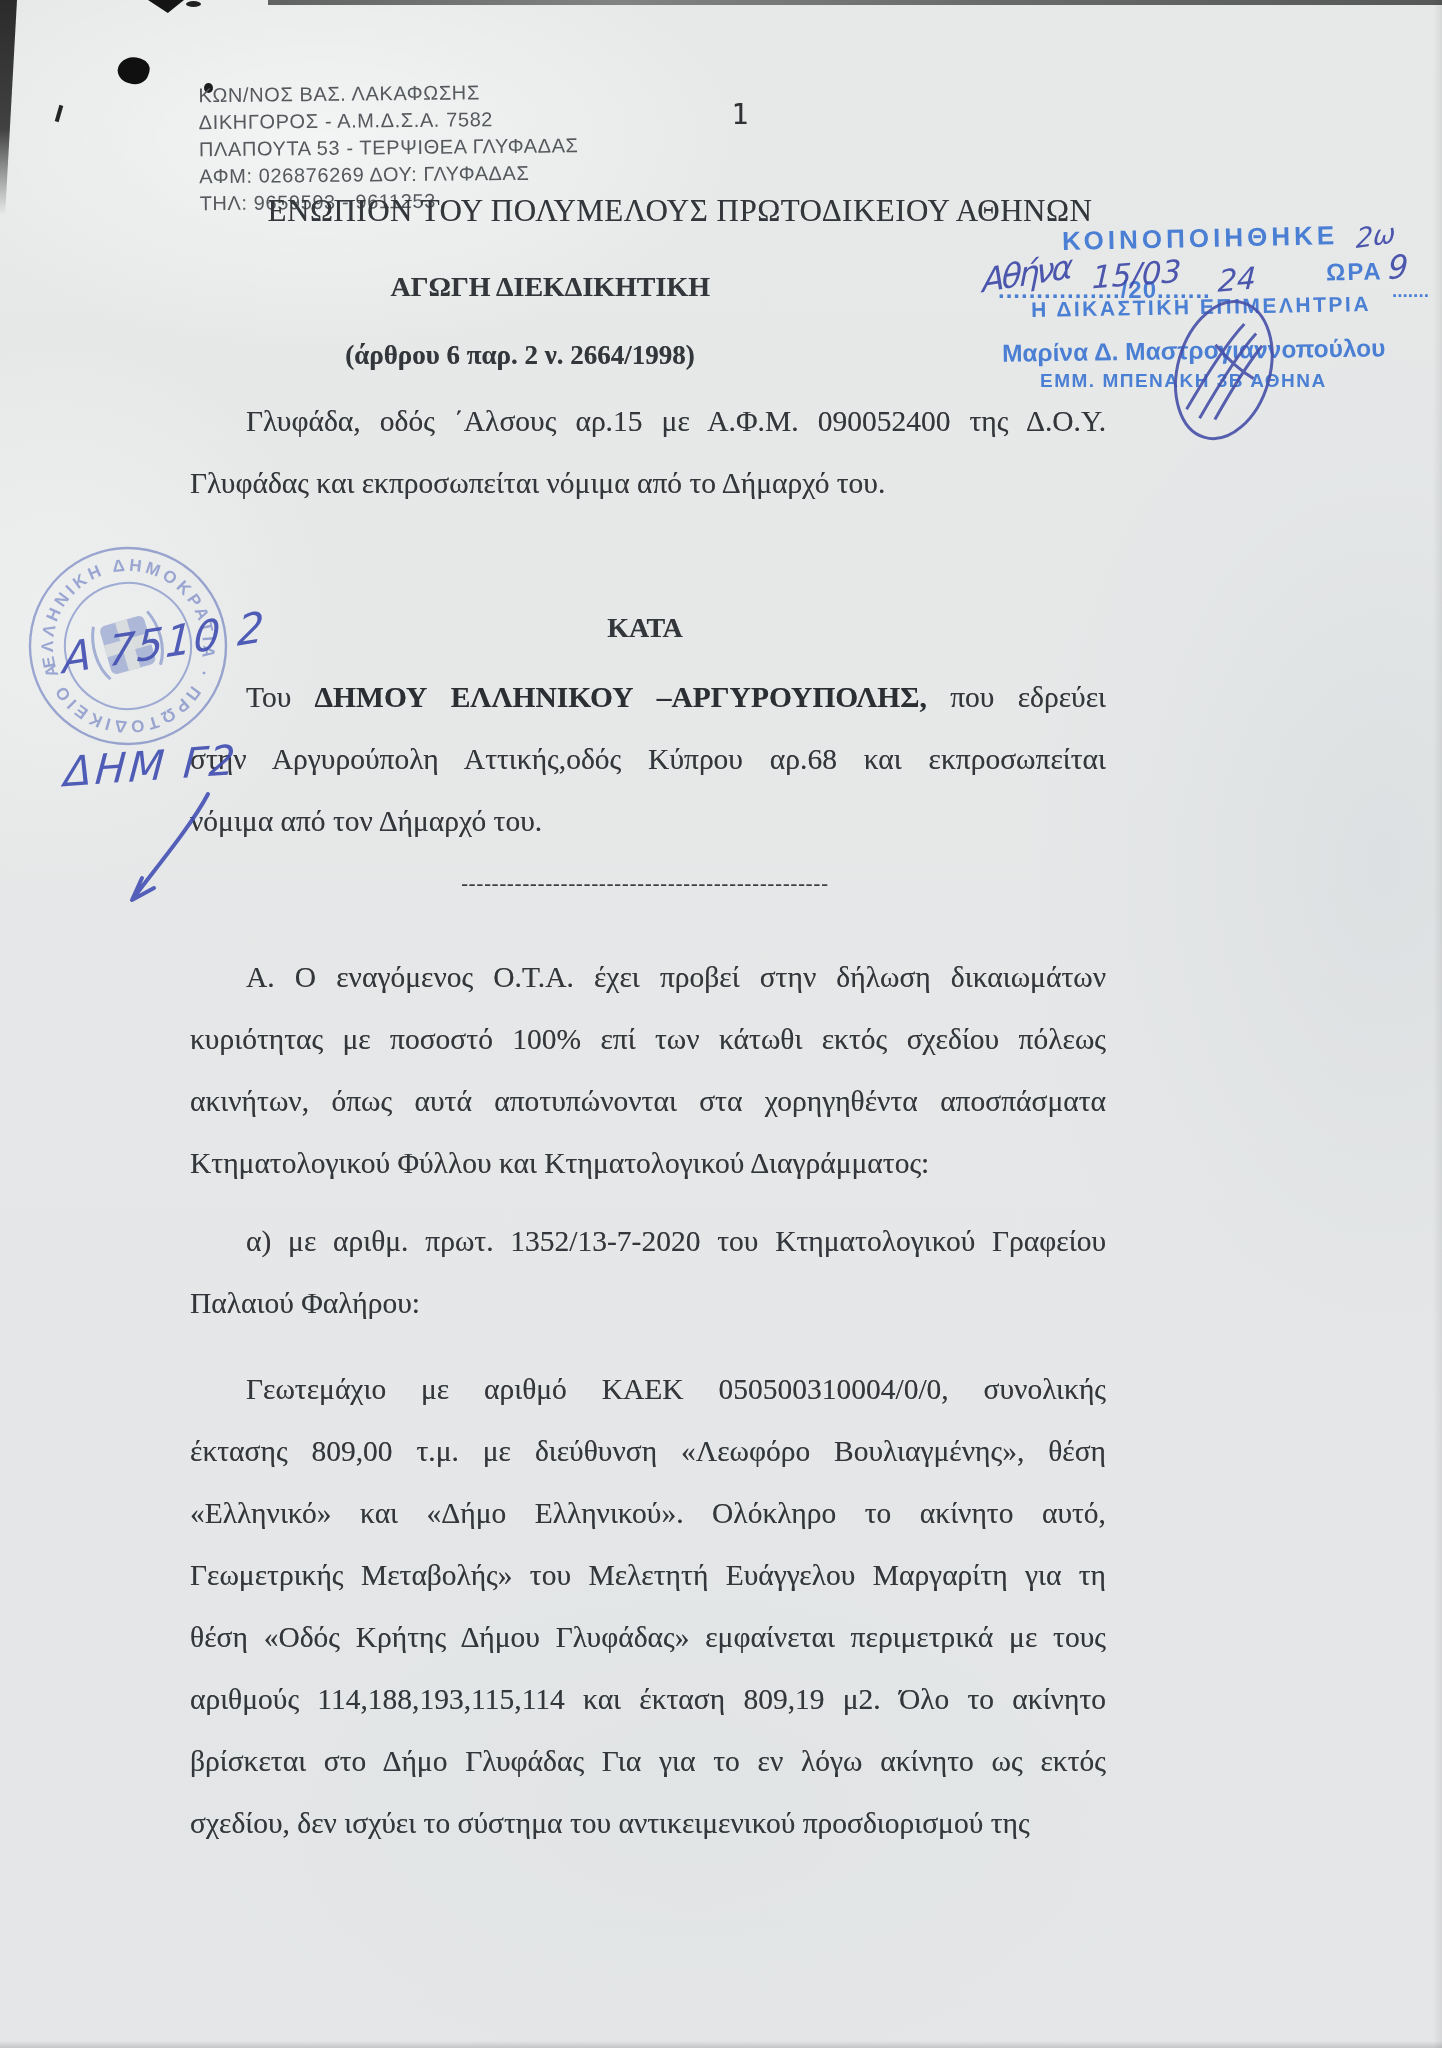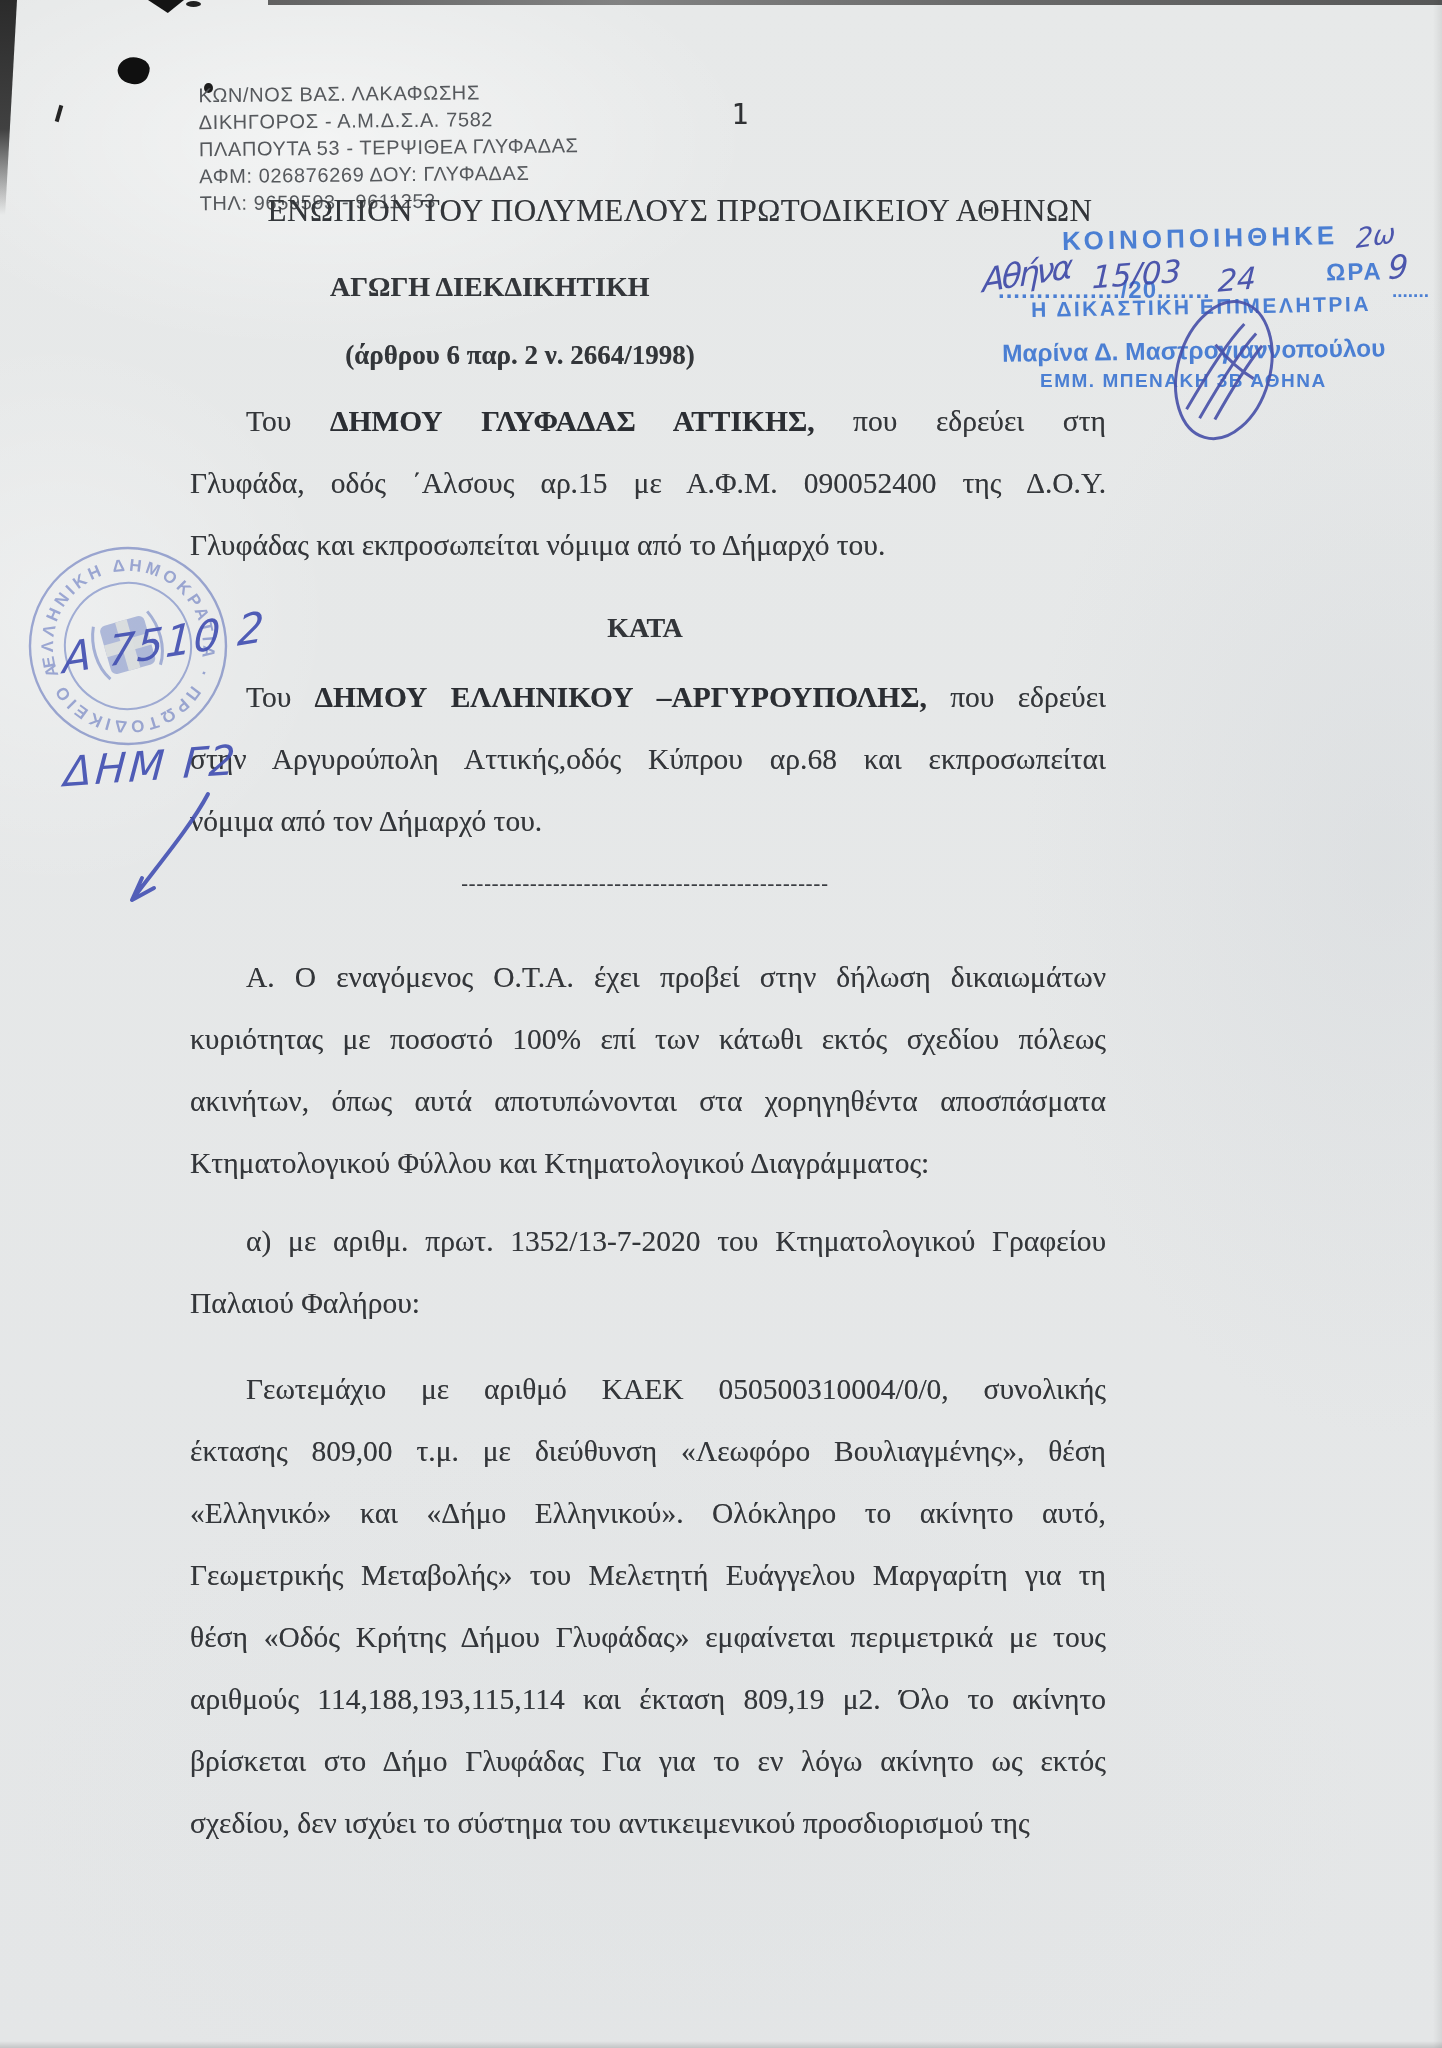--- a/index.html
+++ b/index.html
@@ -35,21 +35,21 @@
 
   .lawyer-stamp{position:absolute;left:199px;top:80px;width:420px;
     font-family:"Liberation Sans","DejaVu Sans",sans-serif;
     font-size:20px;line-height:27px;letter-spacing:.6px;color:#55585c;
     transform:rotate(-.6deg);z-index:1;}
   .page-number{position:absolute;left:700px;top:98px;width:80px;text-align:center;
     font-family:"DejaVu Sans Mono",monospace;font-size:28px;color:#2f3134;}
 
   .court-title{position:absolute;left:165px;top:193px;width:1030px;text-align:center;
     font-size:31px;font-weight:normal;letter-spacing:.5px;z-index:2;}
-  .action-type{position:absolute;left:330px;top:271px;width:380px;text-align:left;
+  .action-type{position:absolute;left:330px;top:271px;width:380px;text-align:right;
     font-size:28px;font-weight:bold;}
   .action-article{position:absolute;left:330px;top:340px;width:380px;text-align:center;
     font-size:27px;font-weight:bold;}
   .kata{position:absolute;left:165px;top:612px;width:960px;text-align:center;
     font-size:28px;font-weight:bold;}
   .separator{position:absolute;left:165px;top:872px;width:960px;text-align:center;
     font-size:20px;letter-spacing:1px;color:#3a3d42;}
 
   .para{position:absolute;left:190px;width:916px;font-size:29.5px;}
   .para .tline{text-align:justify;text-align-last:justify;height:62px;line-height:62px;white-space:nowrap0;}
@@ -112,21 +112,20 @@
 
   <div class="page-number typed">1</div>
 
   <div class="court-title typed">ΕΝΩΠΙΟΝ ΤΟΥ ΠΟΛΥΜΕΛΟΥΣ ΠΡΩΤΟΔΙΚΕΙΟΥ ΑΘΗΝΩΝ</div>
   <div class="action-type typed">ΑΓΩΓΗ ΔΙΕΚΔΙΚΗΤΙΚΗ</div>
   <div class="action-article typed">(άρθρου 6 παρ. 2 ν. 2664/1998)</div>
   <div class="kata typed">ΚΑΤΑ</div>
   <div class="separator typed">------------------------------------------------</div>
 
   <div class="para p-plaintiff typed indent">
-      <div class="tline"><span>Του </span><span class="b">ΔΗΜΟΥ ΓΛΥΦΑΔΑΣ ΑΤΤΙΚΗΣ,</span><span> που εδρεύει στη</span></div>
       <div class="tline"><span>Γλυφάδα, οδός ΄Αλσους αρ.15 με Α.Φ.Μ. 090052400 της Δ.Ο.Υ.</span></div>
       <div class="tline last"><span>Γλυφάδας  και εκπροσωπείται νόμιμα από το Δήμαρχό του.</span></div>
     </div>
   <div class="para p-defendant typed indent">
       <div class="tline"><span>Του </span><span class="b">ΔΗΜΟΥ ΕΛΛΗΝΙΚΟΥ –ΑΡΓΥΡΟΥΠΟΛΗΣ,</span><span> που εδρεύει</span></div>
       <div class="tline"><span>στην Αργυρούπολη Αττικής,οδός Κύπρου αρ.68 και εκπροσωπείται</span></div>
       <div class="tline last"><span>νόμιμα από τον Δήμαρχό του.</span></div>
     </div>
   <div class="para p-a typed indent">
       <div class="tline"><span>Α. Ο εναγόμενος Ο.Τ.Α. έχει προβεί στην δήλωση δικαιωμάτων</span></div>

